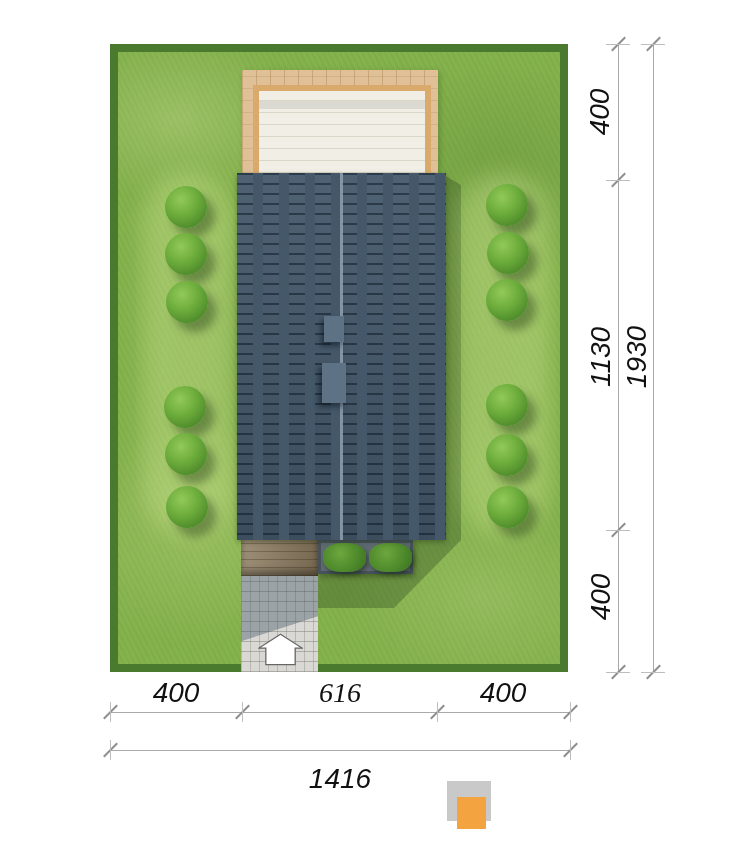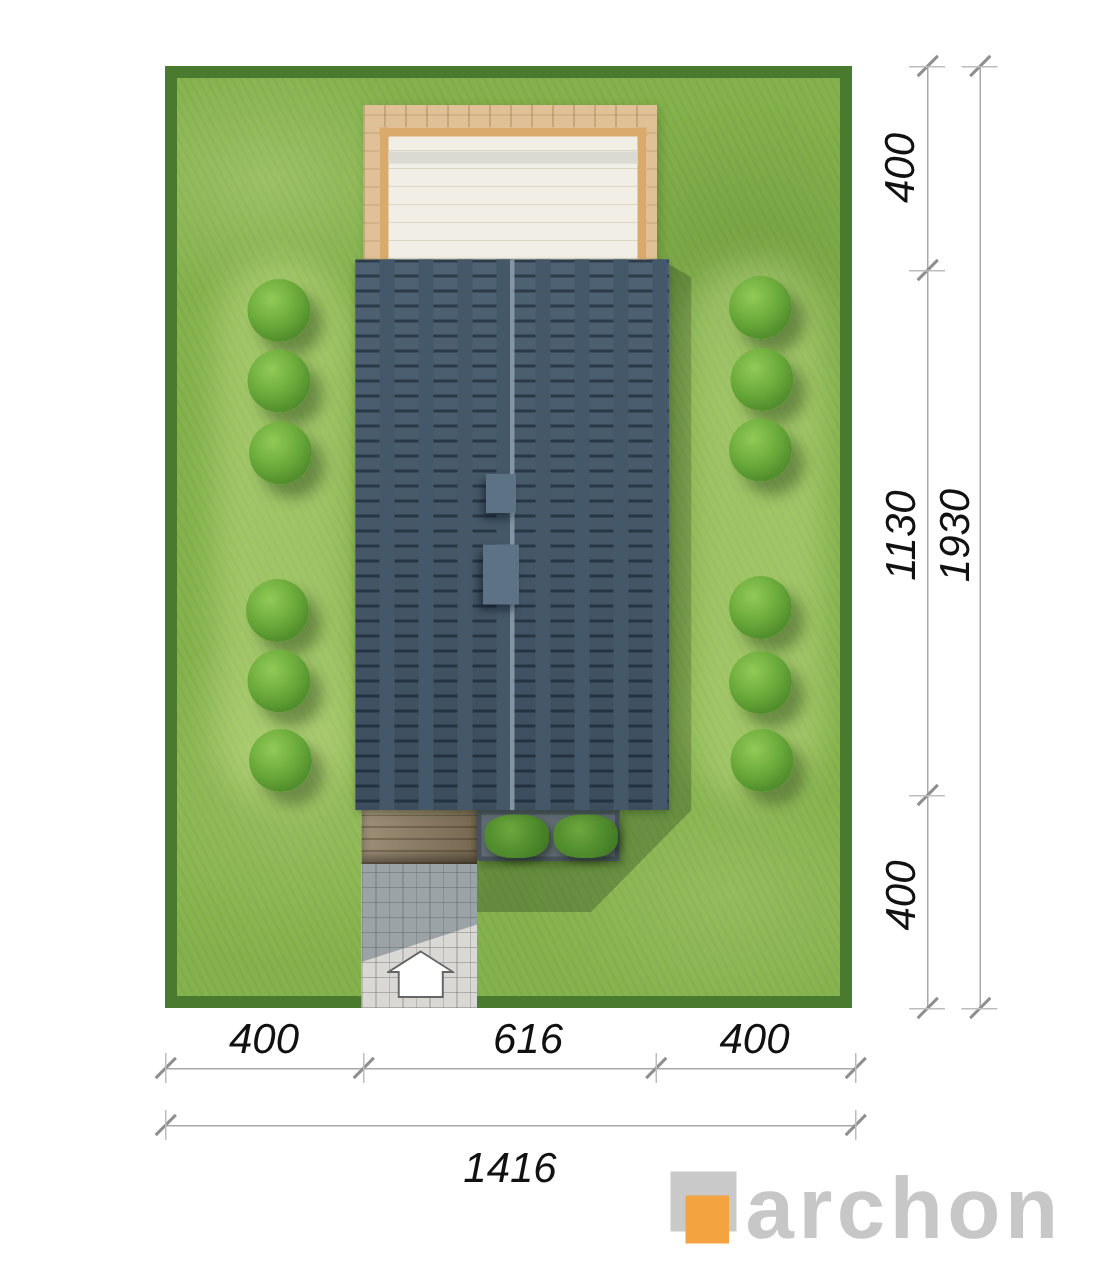--- a/index.html
+++ b/index.html
@@ -194,21 +194,20 @@
 
   <div class="dim-line h" style="top:712px;"></div>
   <div class="dim-line h" style="top:750px;"></div>
   <span class="tick on-h" style="left:110px;top:712px;"></span>
   <span class="tick on-h" style="left:242px;top:712px;"></span>
   <span class="tick on-h" style="left:437px;top:712px;"></span>
   <span class="tick on-h" style="left:570px;top:712px;"></span>
   <span class="tick on-h" style="left:110px;top:750px;"></span>
   <span class="tick on-h" style="left:570px;top:750px;"></span>
   <div class="dim-label" style="left:176px;top:693px;">400</div>
-  <div class="dim-label" style="left:352px;top:693px;">616</div>
+  <div class="dim-label" style="left:340px;top:693px;font-family:Liberation Serif, serif;">616</div>
   <div class="dim-label" style="left:503px;top:693px;">400</div>
   <div class="dim-label" style="left:340px;top:731px;margin-top:48px;">1416</div>
 
   <div id="logo-grey-square"></div>
   <div id="logo-orange-square"></div>
-  <div id="logo-text">archon</div>
 
 </div>
 
 </body></html>

